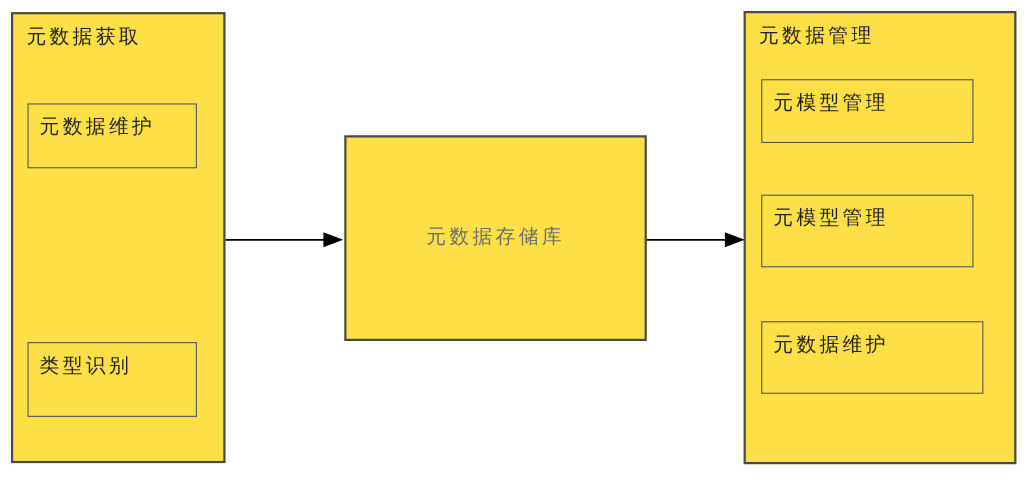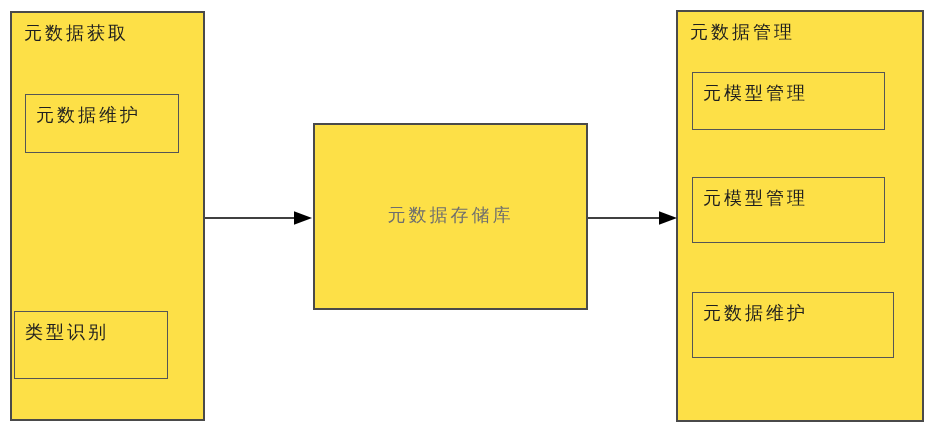--- a/index.html
+++ b/index.html
@@ -54,21 +54,21 @@
     font-size: 18px;
     letter-spacing: 3px;
     color: #6e6e6e;
     white-space: nowrap;
     margin-top: 16px;
   }
 
   
   #left-panel   { left: 10px;  top: 11px;  width: 195px; height: 410px; }
   #left-item-0  { left: 13px;  top: 81px;  width: 154px; height: 59px; }
-  #left-item-1  { left: 2px;  top: 298px; width: 154px; height: 68px; }
+  #left-item-1  { left: 13px;  top: 298px; width: 154px; height: 68px; }
 
   
   #center-box   { left: 313px; top: 123px; width: 275px; height: 187px; }
 
   
   #right-panel  { left: 676px; top: 10px;  width: 248px; height: 412px; }
   #right-item-0 { left: 14px;  top: 60px;  width: 193px; height: 58px; }
   #right-item-1 { left: 14px;  top: 165px; width: 193px; height: 66px; }
   #right-item-2 { left: 14px;  top: 280px; width: 202px; height: 66px; }
 

